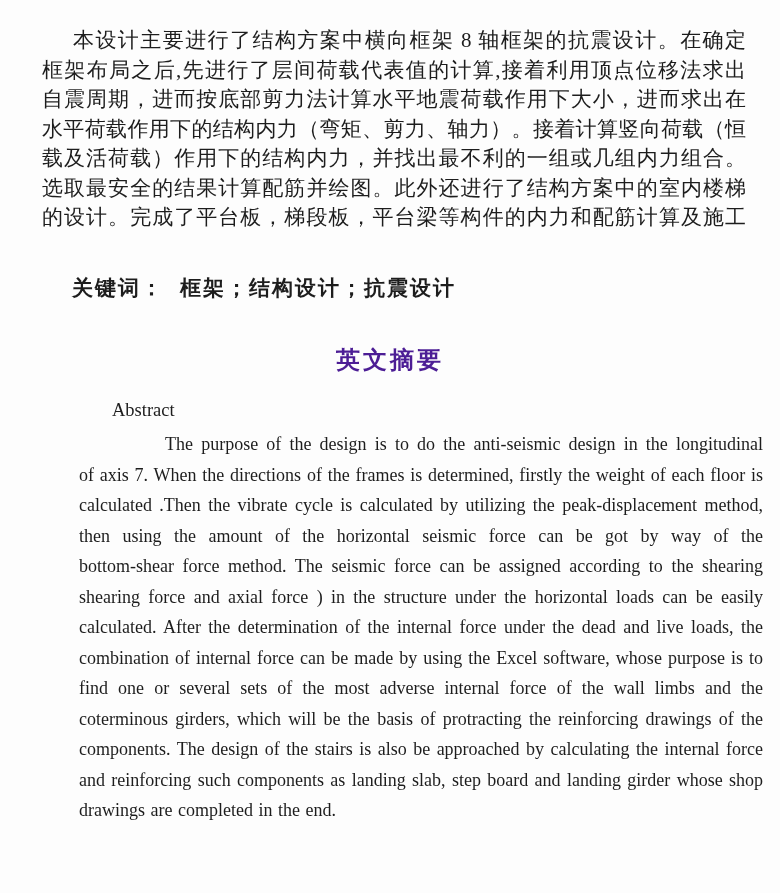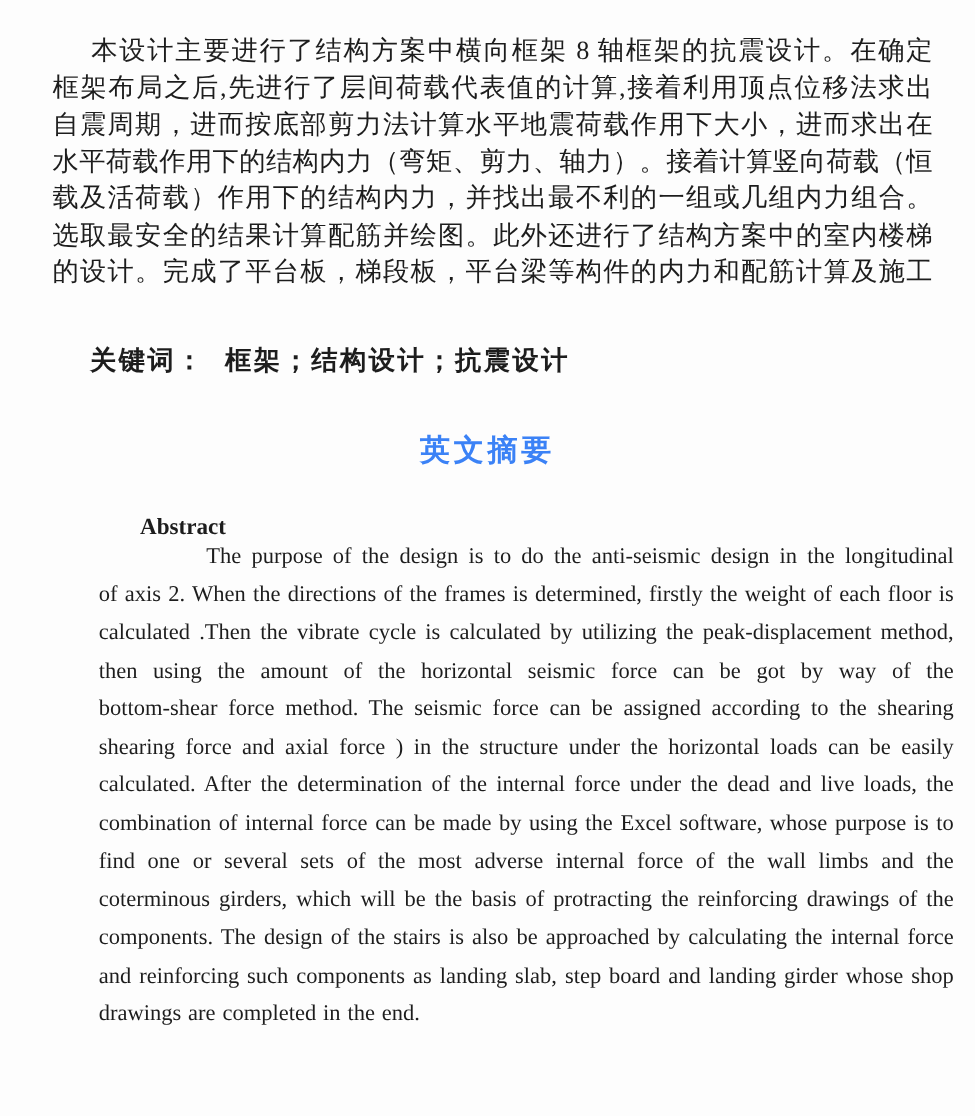--- a/index.html
+++ b/index.html
@@ -58,30 +58,29 @@
     position: absolute;
     left: 0;
     top: 344px;
     width: 780px;
     margin: 0;
     text-align: center;
     font-family: "Liberation Sans", "DejaVu Sans", sans-serif;
     font-weight: bold;
     font-size: 24px;
     letter-spacing: 3px;
-    color: #3b82f6;
+    color: #4c1d95;
   }
   
   .abstract-label {
     position: absolute;
     left: 112px;
-    top: 412px;
+    top: 400px;
     font-size: 18.5px;
     font-family: "Liberation Serif", "DejaVu Serif", serif;
-    font-weight: bold;
   }
   
   .en-para {
     position: absolute;
     left: 79px;
     top: 429px;
     width: 684px;
     font-size: 18px;
     line-height: 30.5px;
     font-family: "Liberation Serif", "DejaVu Serif", serif;
@@ -119,21 +118,21 @@
   <div class="keywords">
     <span class="kw-label">关键词：</span><span class="kw-value">框架；结构设计；抗震设计</span>
   </div>
 
   <h2 class="en-heading">英文摘要</h2>
 
   <div class="abstract-label">Abstract</div>
 
   <div class="en-para">
     <div class="en-line first">The purpose of the design is to do the anti-seismic design in the longitudinal frames</div>
-    <div class="en-line">of axis 2. When the directions of the frames is determined, firstly the weight of each floor is</div>
+    <div class="en-line">of axis 7. When the directions of the frames is determined, firstly the weight of each floor is</div>
     <div class="en-line">calculated .Then the vibrate cycle is calculated by utilizing the peak-displacement method,</div>
     <div class="en-line">then using the amount of the horizontal seismic force can be got by way of the</div>
     <div class="en-line">bottom-shear force method. The seismic force can be assigned according to the shearing</div>
     <div class="en-line">shearing force and axial force ) in the structure under the horizontal loads can be easily</div>
     <div class="en-line">calculated. After the determination of the internal force under the dead and live loads, the</div>
     <div class="en-line">combination of internal force can be made by using the Excel software, whose purpose is to</div>
     <div class="en-line">find one or several sets of the most adverse internal force of the wall limbs and the</div>
     <div class="en-line">coterminous girders, which will be the basis of protracting the reinforcing drawings of the</div>
     <div class="en-line">components. The design of the stairs is also be approached by calculating the internal force</div>
     <div class="en-line">and reinforcing such components as landing slab, step board and landing girder whose shop</div>

